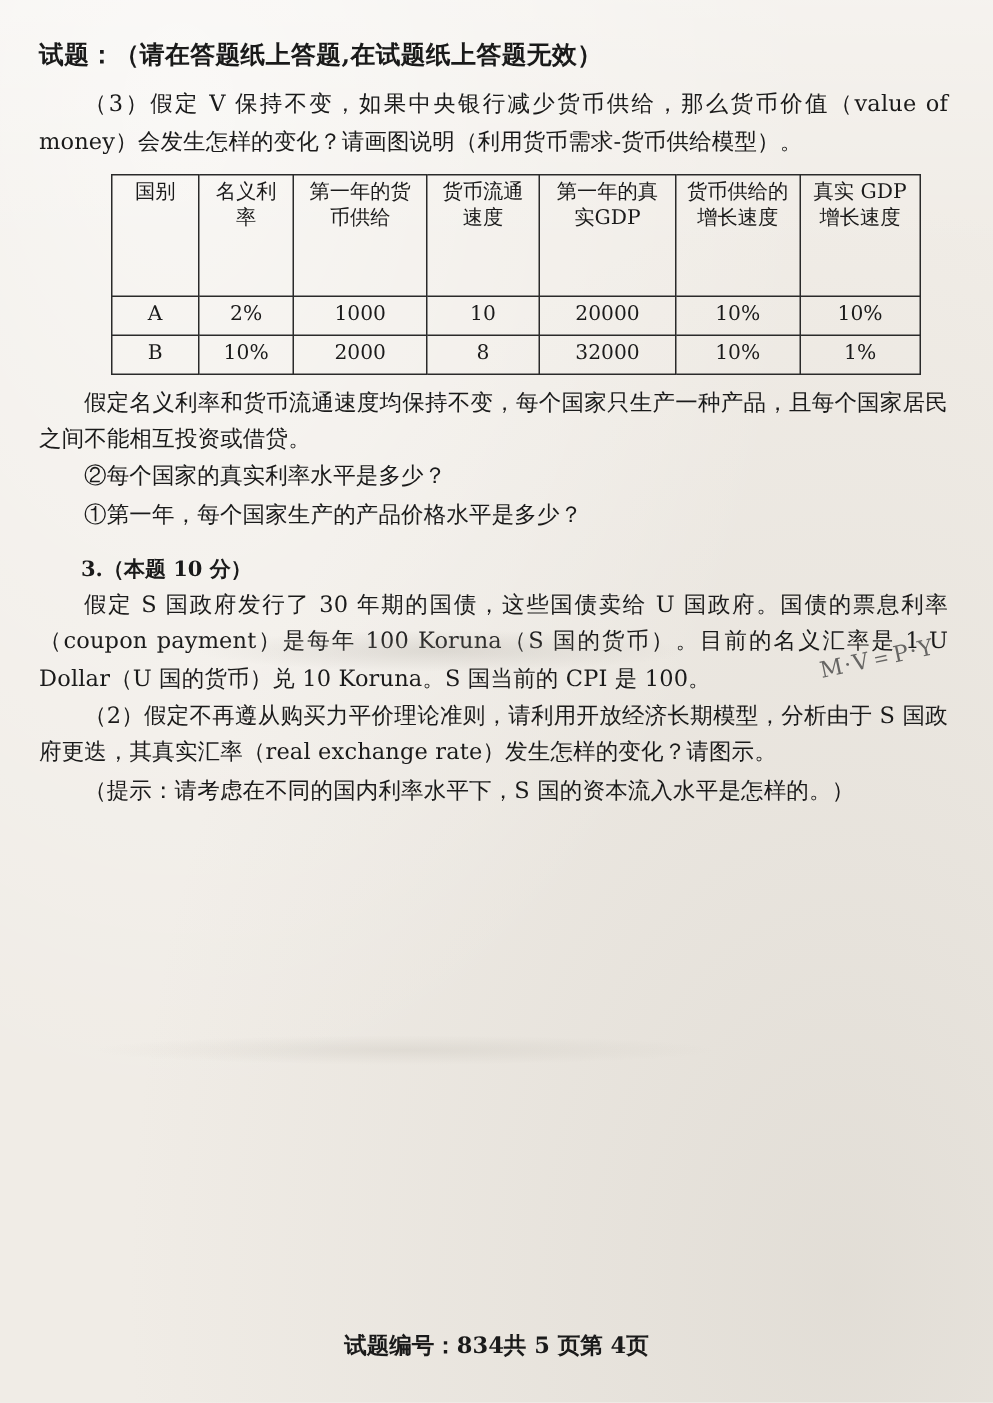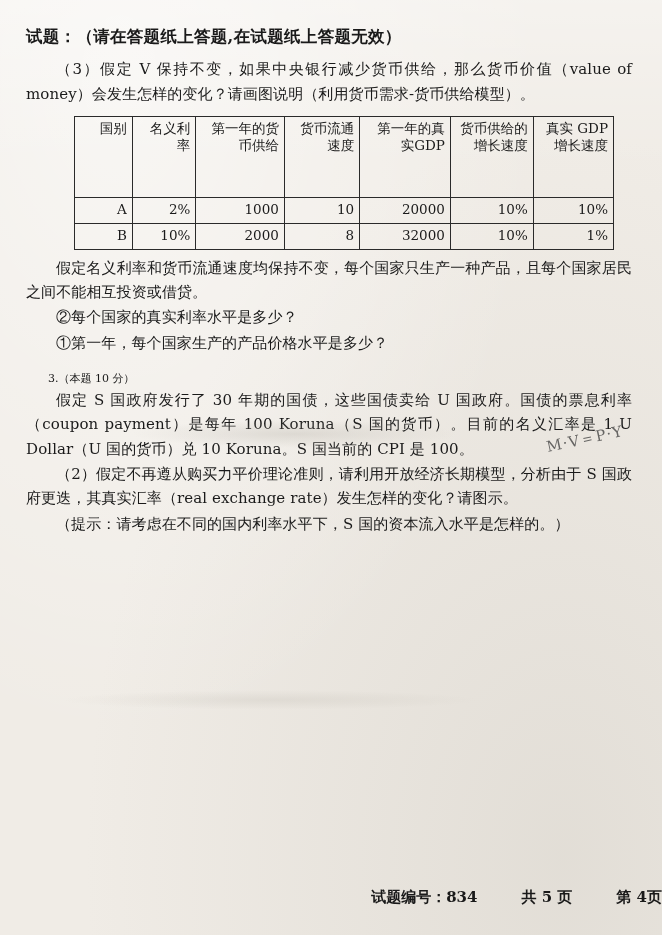--- a/index.html
+++ b/index.html
@@ -40,37 +40,37 @@
   }
   p.para {
     font-size: 15px;
     line-height: 1.62;
     margin: 0 0 1px 0;
     text-align: justify;
     text-indent: 2em;
     letter-spacing: 0.1px;
   }
   .section-head {
-    font-size: 11px;
-    font-weight: normal;
+    font-size: 14px;
+    font-weight: bold;
     margin: 16px 0 2px 0;
     text-indent: 2em;
   }
   table.t {
     border-collapse: collapse;
     width: 540px;
     margin: 10px 0 6px 48px;
     font-size: 13.5px;
     line-height: 1.3;
   }
   table.t td, table.t th {
     border: 1px solid #2a2a2a;
     padding: 3px 5px;
     vertical-align: top;
-    text-align: right;
+    text-align: center;
     font-weight: normal;
   }
   table.t thead td {
     height: 74px;
   }
   table.t tbody td {
     height: 19px;
   }
   .col0 { width: 58px; }
   .col1 { width: 60px; }
@@ -108,22 +108,21 @@
     height: 20px;
     background: radial-gradient(ellipse at center, rgba(175,170,160,0.20), rgba(175,170,160,0) 70%);
     pointer-events: none;
   }
   .footer {
     position: absolute;
     left: 0;
     right: 0;
     bottom: 28px;
     display: flex;
-    justify-content: flex-end;
-    gap: 44px;
+    justify-content: center;
     font-size: 15px;
     font-weight: bold;
   }
   .footer .fitem { white-space: nowrap; }
   .num { font-family: "DejaVu Serif", serif; }
 </style>
 </head>
 <body>
 
 <div class="page">

